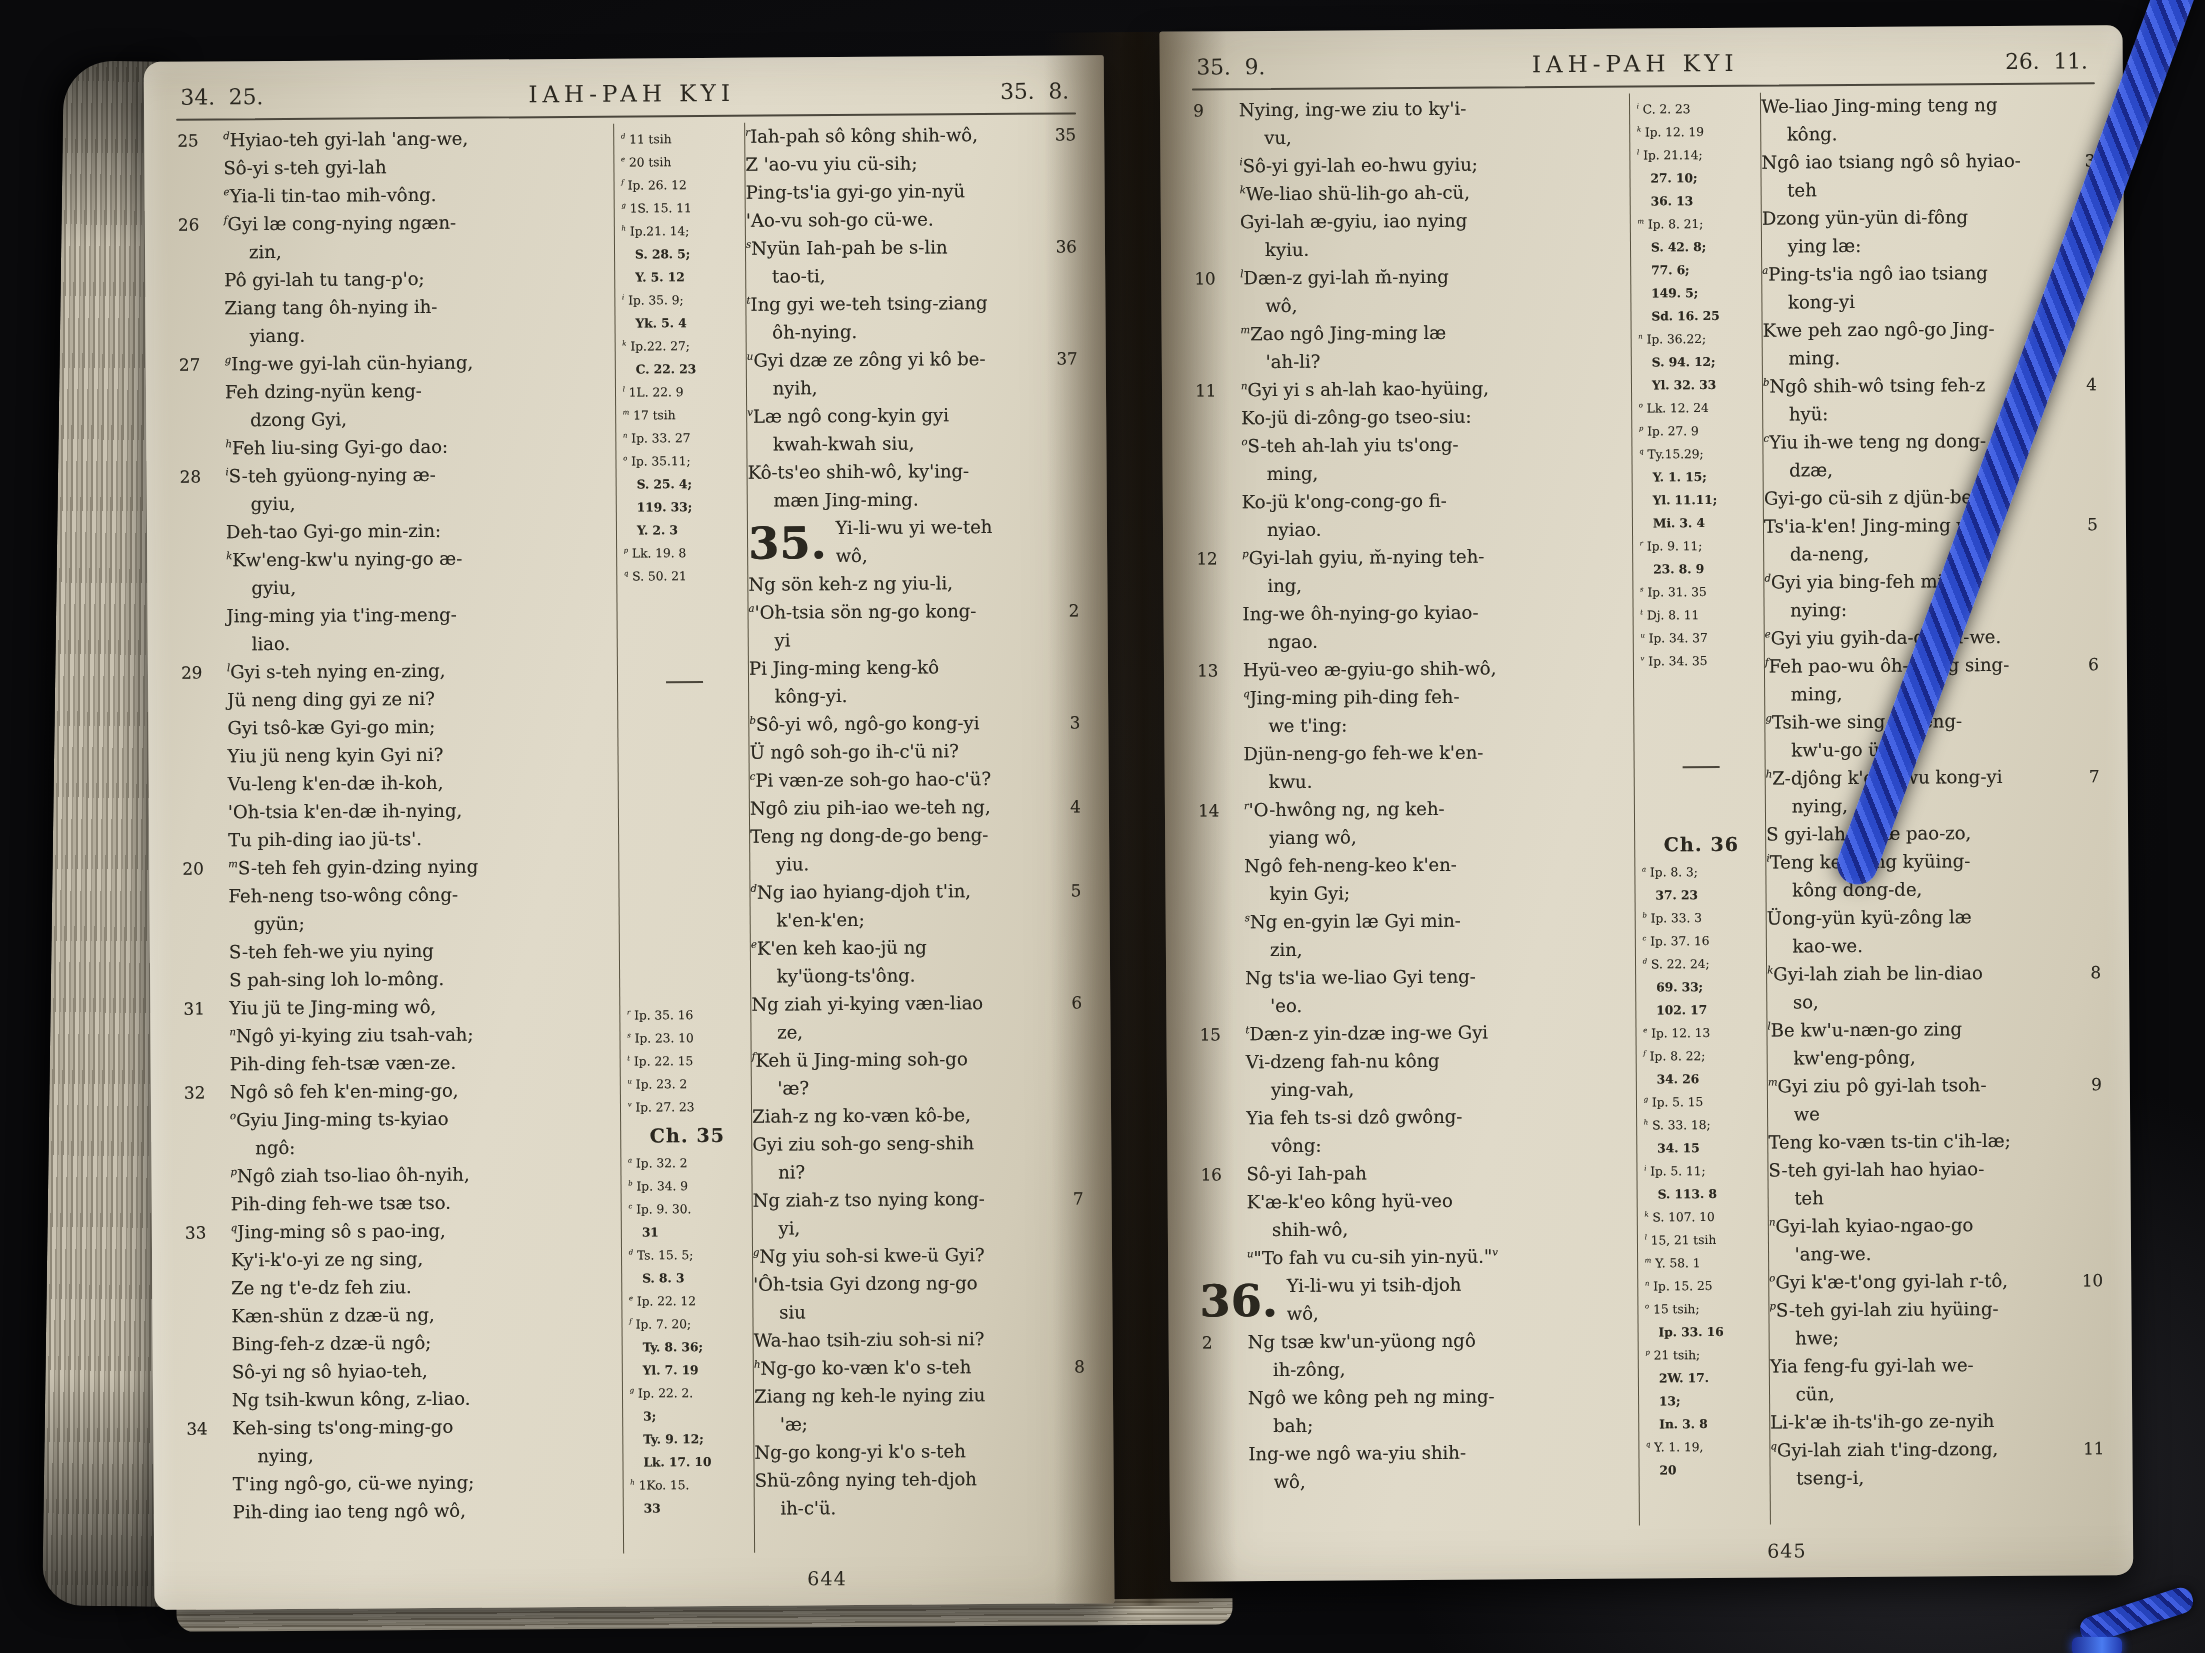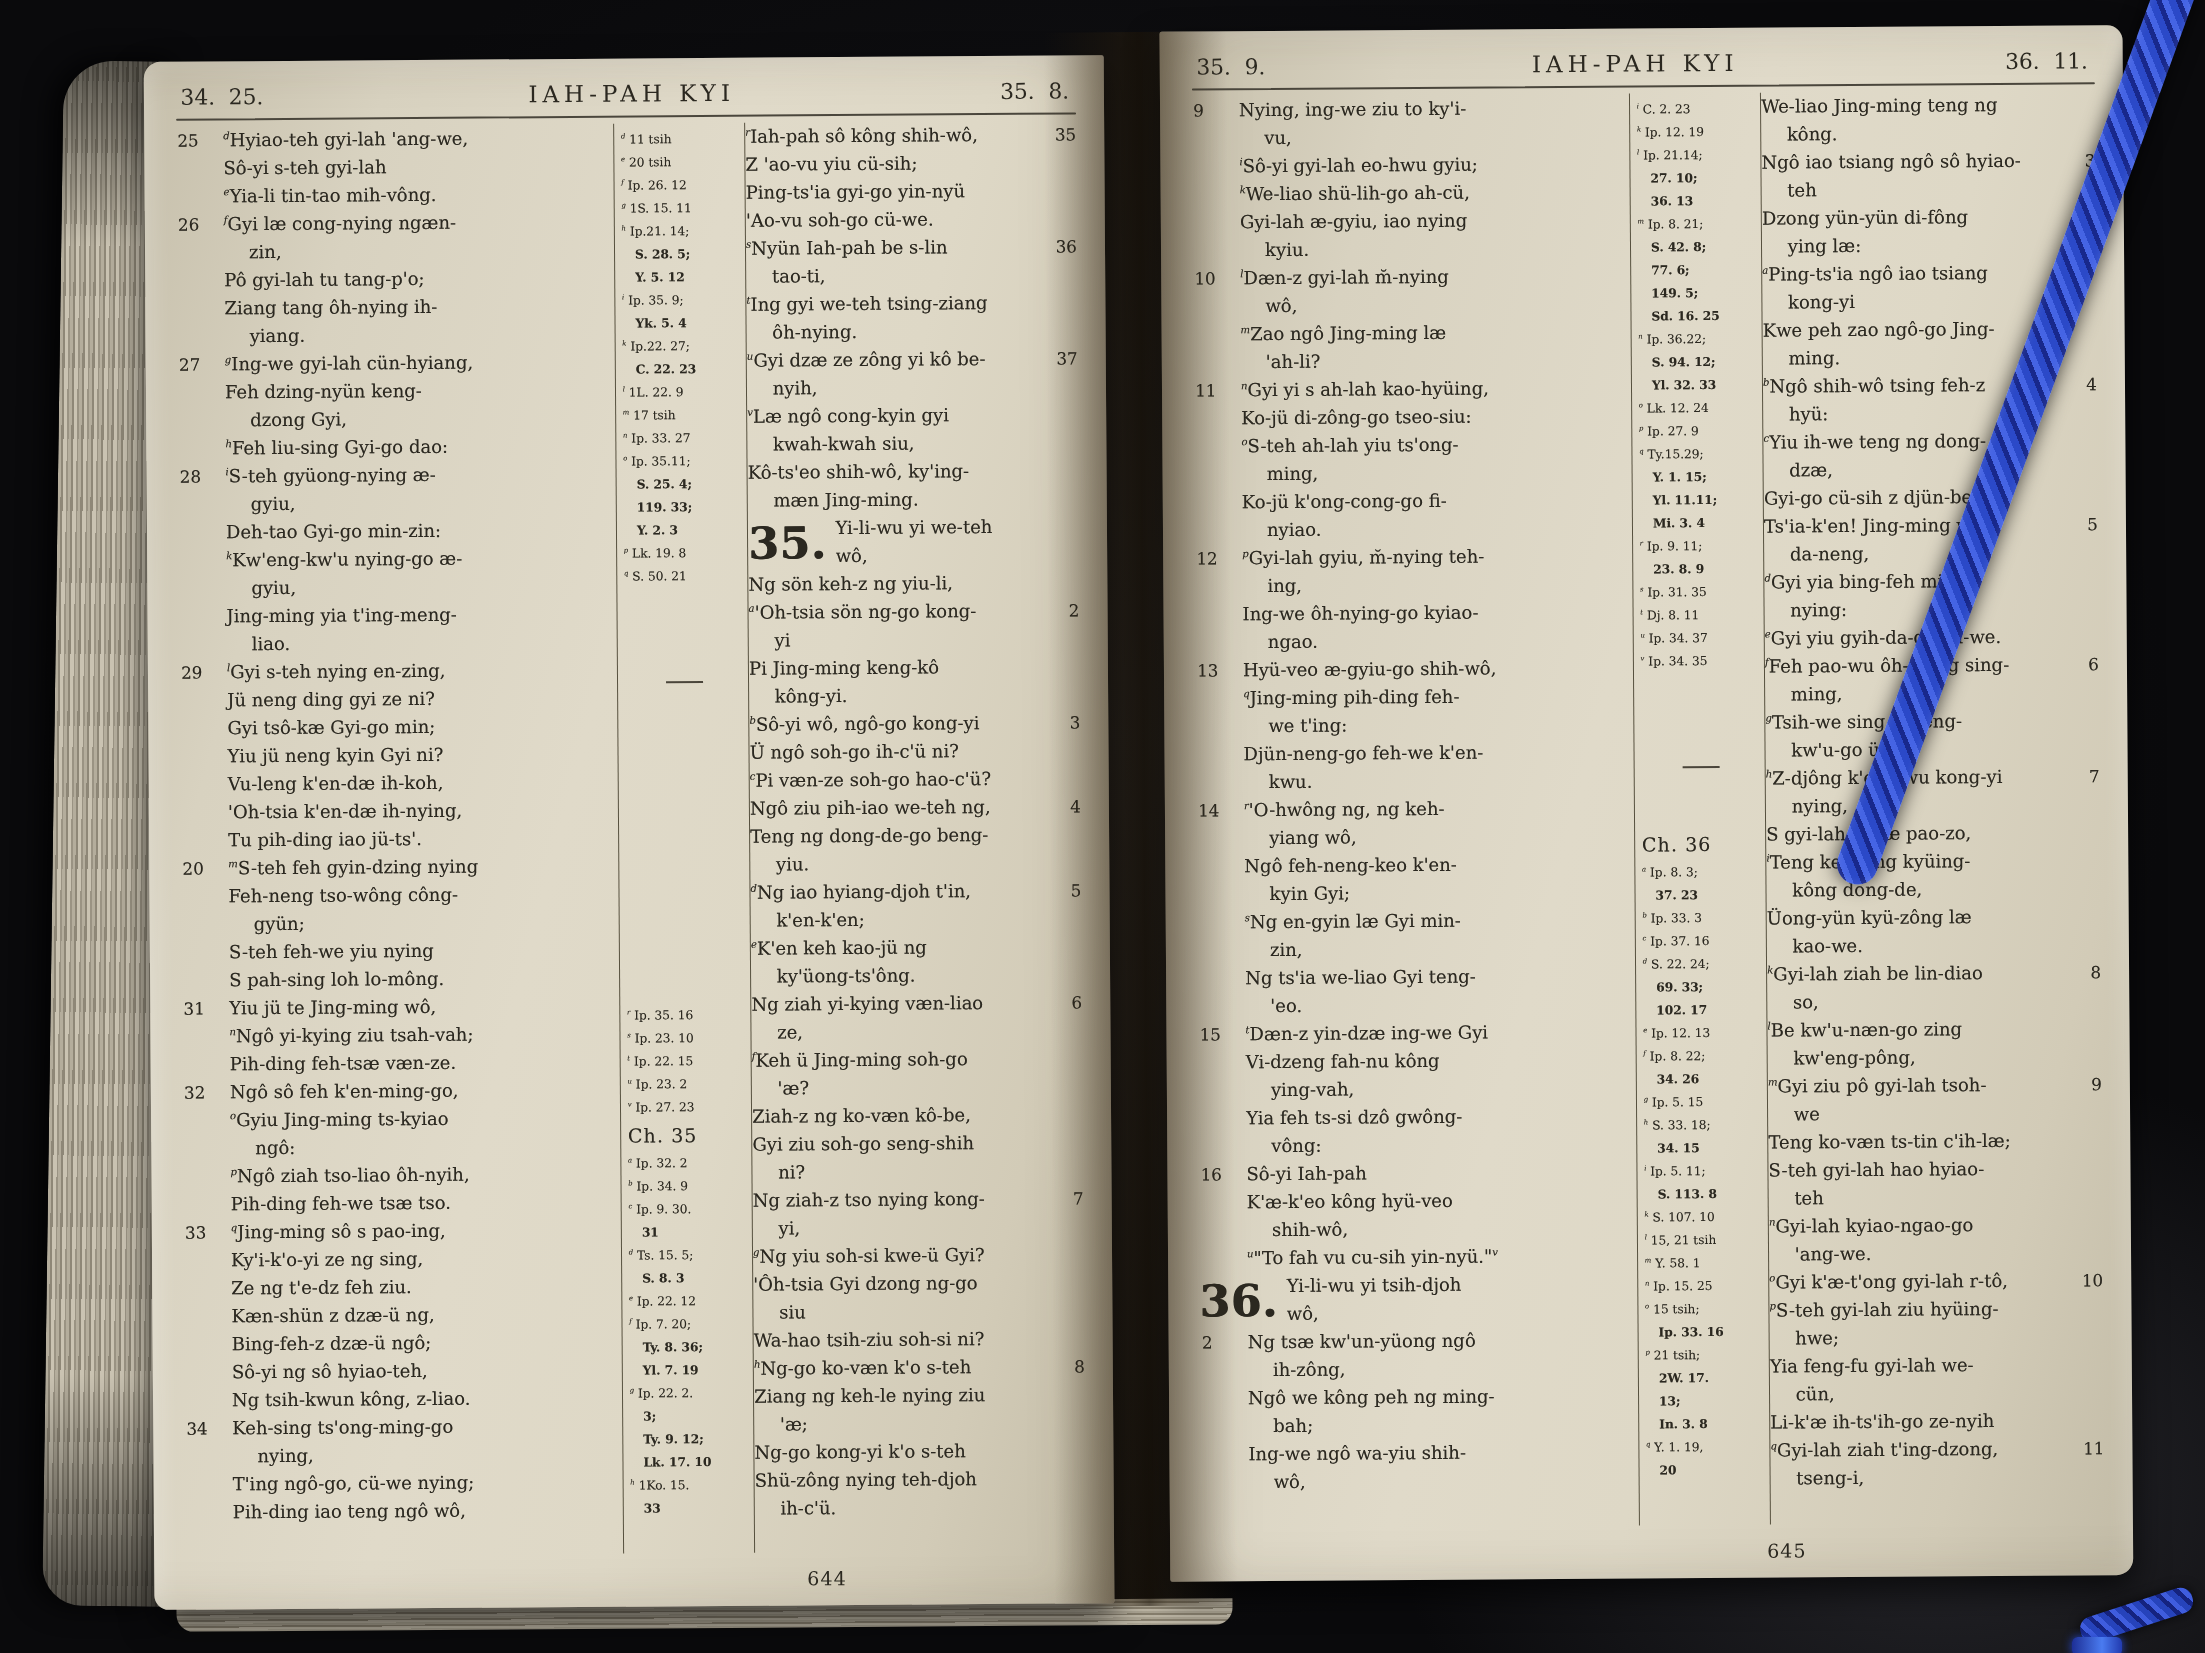--- a/index.html
+++ b/index.html
@@ -54,21 +54,21 @@
   .gl .line{padding-left:48px;}
   .gl .line.ind{padding-left:73px;}
   .gl .line.chline{padding-left:0;}
   .col2 .line.ind, .plain .line.ind{padding-left:25.6px;}
   .gr .line{padding-right:47px;}
   .vn{position:absolute;left:2.2px;top:0;width:40px;font-size:16.7px;}
   .vnr{position:absolute;right:1.1px;top:0;width:41px;text-align:right;font-size:16.7px;}
   sup{font-size:.56em;font-style:italic;line-height:0;vertical-align:super;letter-spacing:0;}
   .chnum{float:left;font-weight:bold;font-size:44px;line-height:51px;margin:3.3px 9px 0 0;
          letter-spacing:0.6px;text-shadow:0.8px 0 0 currentColor;}
-  .ch-title{font-weight:normal;font-size:19px;line-height:33px;text-align:left;letter-spacing:1.1px;}
+  .ch-title{font-weight:bold;font-size:19px;line-height:33px;text-align:center;letter-spacing:1.1px;}
   .refdiv{width:37px;height:1.7px;background:#4a453a;margin:10px auto;flex:0 0 auto;}
   .sp{flex:0 0 auto;}
   .sp1{height:83px;} .sp2{height:311px;} .sp3{height:83px;} .sp4{height:50px;}
   .pgnum{position:absolute;bottom:15.6px;font-size:19px;letter-spacing:1.1px;color:#2b2820;}
   .page.left .pgnum{left:653px;}
   .page.right .pgnum{left:597px;}
   
   .ribbon{position:absolute;right:-3.3px;top:-39px;width:41px;height:989px;z-index:9;
     transform:rotate(20deg);transform-origin:top right;border-radius:21px;
     background:repeating-linear-gradient(48deg,#2b49c8 0 7.2px,#18288c 7.2px 12.2px,#4564e4 12.2px 18.3px);
@@ -257,21 +257,21 @@
         </div>
       </div>
       <div class="pgnum">644</div>
     </div>
 
     <div class="page right">
       <div class="page-inner">
         <div class="hdr">
           <span class="hdr-num">35.  9.</span>
           <span class="hdr-title">IAH-PAH KYI</span>
-          <span class="hdr-num">36.  11.</span>
+          <span class="hdr-num">26.  11.</span>
         </div>
         <div class="hdr-rule"></div>
         <div class="cols">
           <div class="maincol col1 gl">
               <div class="line"><span class="vn">9</span><span class="txt">Nying, ing-we ziu to ky'i-</span></div>
               <div class="line ind"><span class="vn"></span><span class="txt">vu,</span></div>
               <div class="line"><span class="vn"></span><span class="txt"><sup>i</sup>Sô-yi gyi-lah eo-hwu gyiu;</span></div>
               <div class="line"><span class="vn"></span><span class="txt"><sup>k</sup>We-liao shü-lih-go ah-cü,</span></div>
               <div class="line"><span class="vn"></span><span class="txt">Gyi-lah æ-gyiu, iao nying</span></div>
               <div class="line ind"><span class="vn"></span><span class="txt">kyiu.</span></div>

